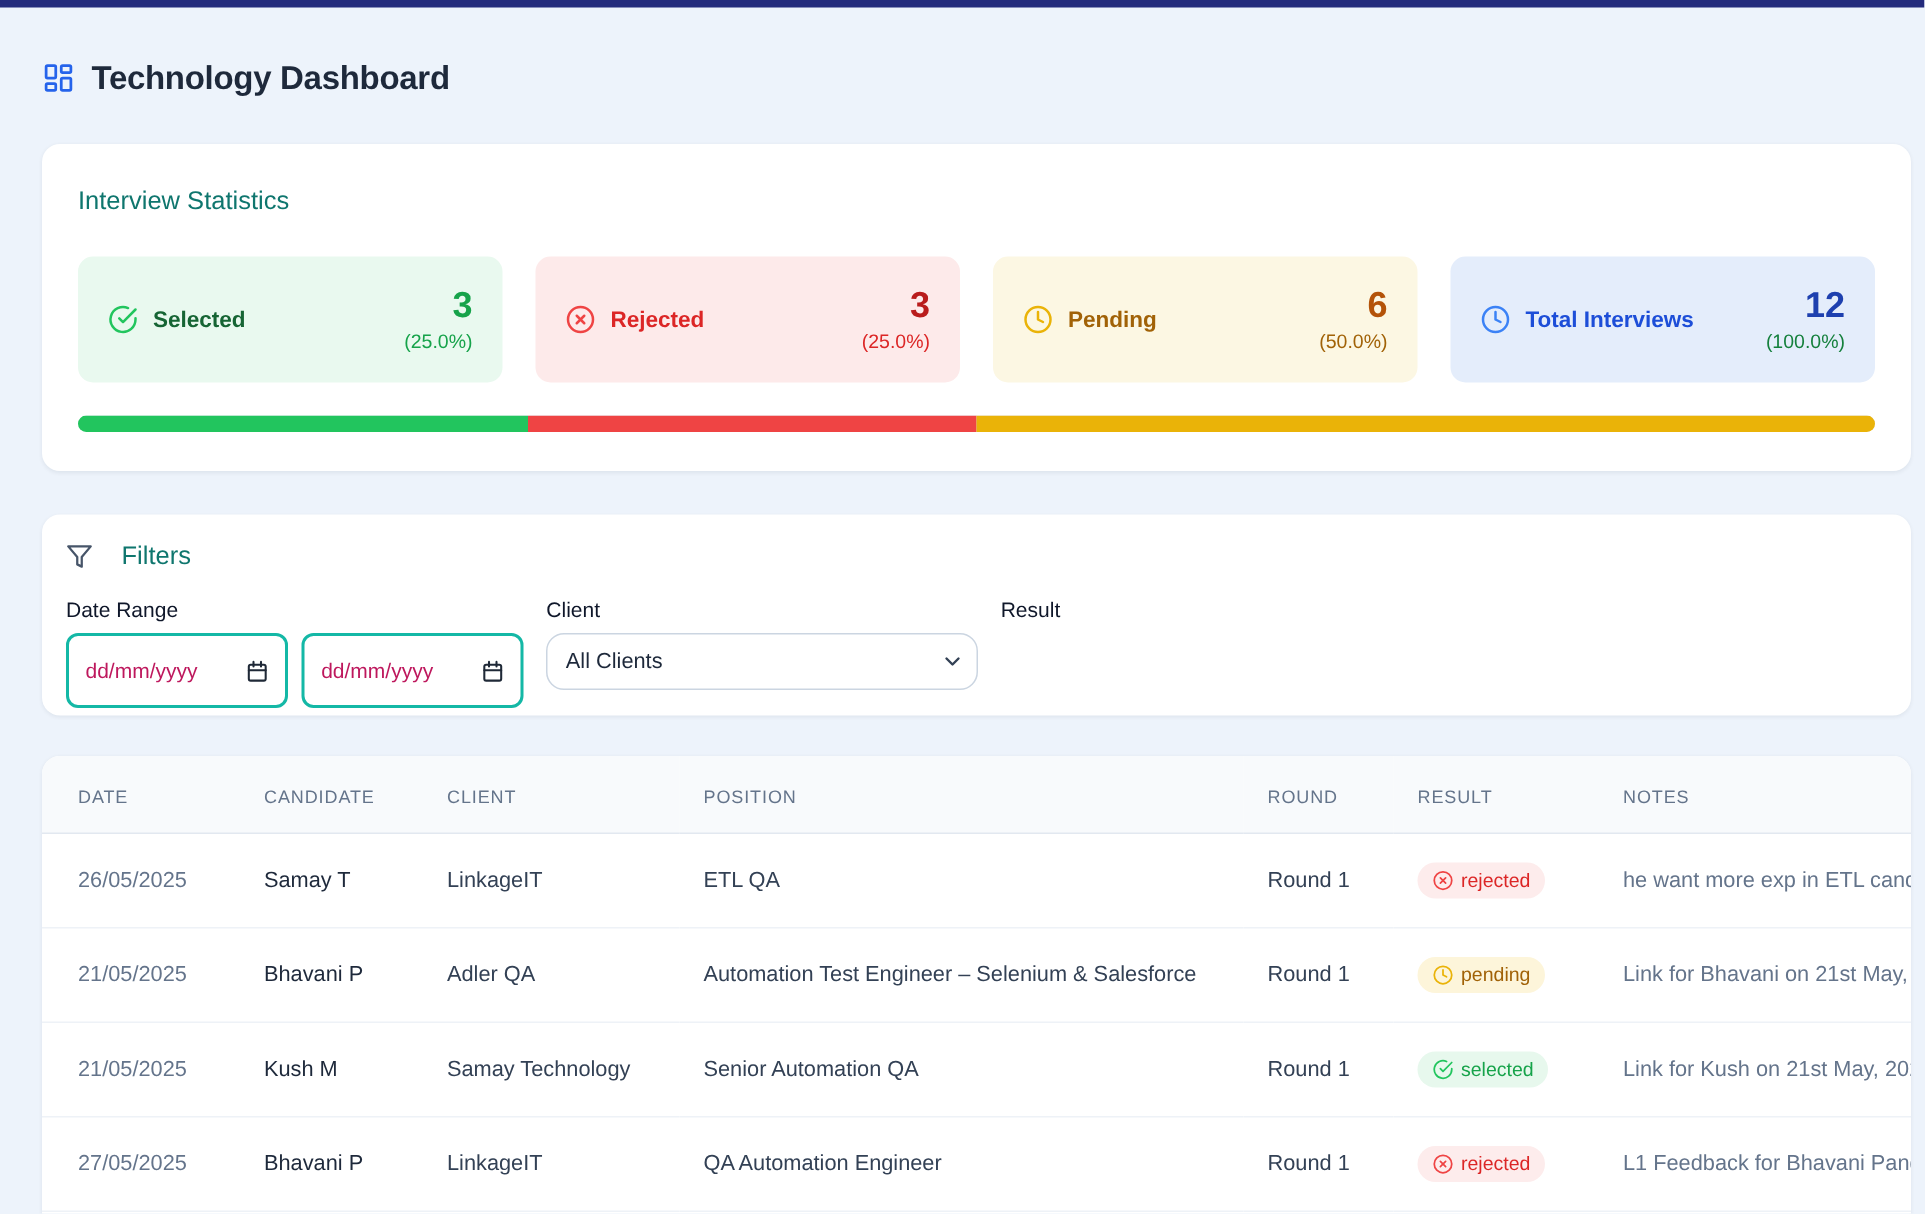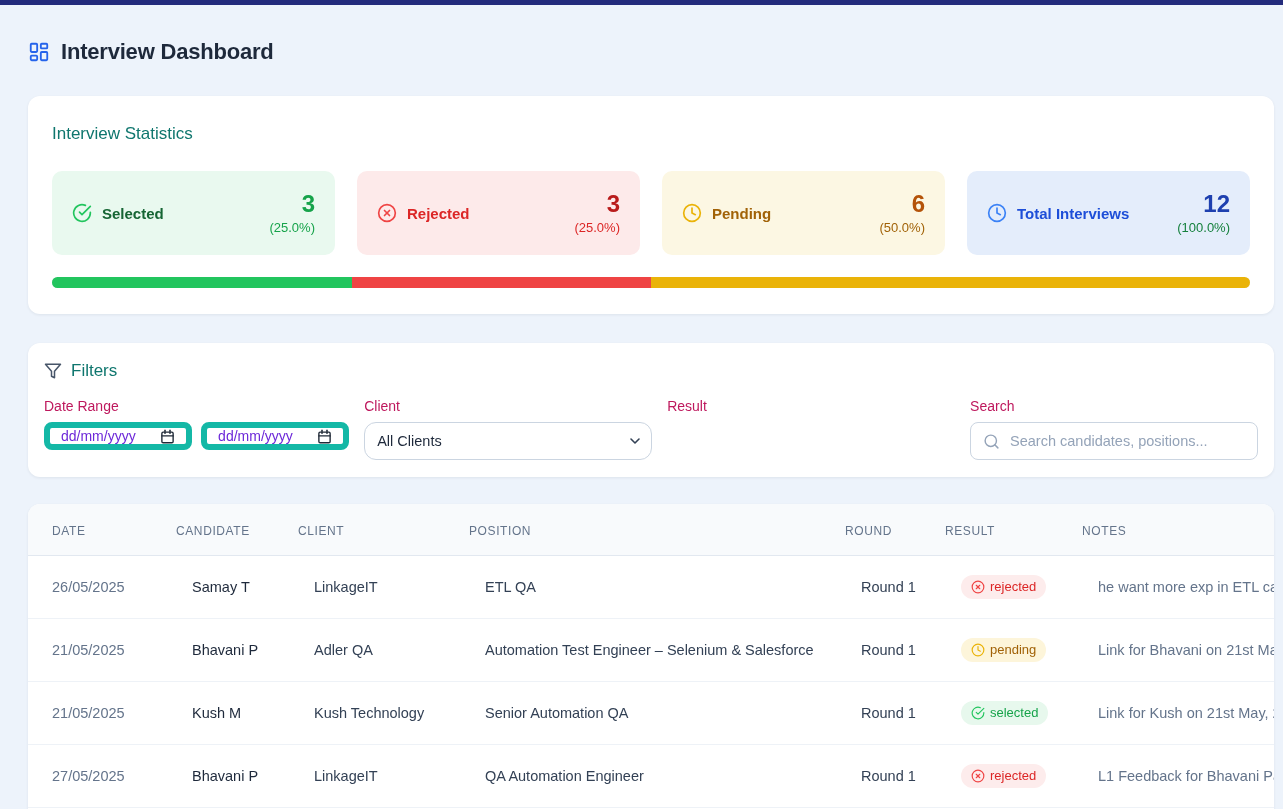--- a/index.html
+++ b/index.html
@@ -35,32 +35,32 @@
   .stat-icon svg { width:20px; height:20px; }
   .stat-label { font-size:15px; font-weight:600; white-space:nowrap; }
   .stat-right { text-align:right; }
   .stat-value { font-size:24px; font-weight:700; line-height:1.05; }
   .stat-pct { font-size:13px; margin-top:3px;margin-left:20px; }
 
   .progress { margin-top:22px; height:11px; border-radius:6px; overflow:hidden; display:flex; background:#e2e8f0; }
   .progress span { display:block; height:100%; }
 
   .filters-card { margin-top:29px; padding:18px 16px 16px; height:134px; }
-  .filters-head { display:flex; align-items:center; gap:9px; margin-bottom:17px; }
+  .filters-head { display:flex; align-items:center; gap:19px; margin-bottom:17px; }
   .funnel-icon { width:18px; height:18px; color:#475569; display:inline-flex; }
   .funnel-icon svg { width:18px; height:18px; }
 
   .filter-grid { display:grid; grid-template-columns:1.06fr 1fr 1fr 1fr; gap:15px; }
   .fcol { min-width:0; }
-  .flabel { display:block; font-size:14px; font-weight:500; color:#be185d; margin-bottom:8px; }
+  .flabel { display:block; font-size:14px; font-weight:500; color:#0f172a; margin-bottom:8px; }
   .date-pair { display:flex; gap:9px; }
   .date-input {
-    flex:1; height:28px; border:6px solid #14b8a6; border-radius:8px; background:#fff;
+    flex:1; height:50px; border:2px solid #14b8a6; border-radius:8px; background:#fff;
     display:flex; align-items:center; justify-content:space-between; padding:0 11px;
-    font-size:14px; color:#6d28d9; cursor:text;
+    font-size:14px; color:#be185d; cursor:text;
   }
   .cal-icon { width:15px; height:15px; color:#1f2937; display:inline-flex; }
   .cal-icon svg { width:15px; height:15px; }
 
   .select-wrap { position:relative; }
   .select-wrap select {
     appearance:none; -webkit-appearance:none; width:100%; height:38px;
     border:1px solid #cbd5e1; border-radius:12px; background:#fff;
     padding:0 30px 0 12px; font-size:14.5px; color:#1e293b;
     font-family:"Liberation Sans", sans-serif;
@@ -85,21 +85,21 @@
     border-radius:12px 12px 0 0; overflow:hidden; height:350px;
     box-shadow:0 1px 3px rgba(15,23,42,.07);
   }
   table { border-collapse:collapse; table-layout:fixed; width:1420px; }
   th {
     text-align:left; font-size:12px; font-weight:500; color:#64748b;
     letter-spacing:.6px; padding:20px 16px 17px; background:#f8fafc;
     border-bottom:1px solid #e2e8f0; white-space:nowrap;
   }
   td {
-    font-size:14.5px; color:#334155; padding:19px 32px;
+    font-size:14.5px; color:#334155; padding:19px 16px;
     border-bottom:1px solid #eef2f7; white-space:nowrap; overflow:hidden;
   }
   th:first-child, td:first-child { padding-left:24px; }
   .td-date { color:#64748b; }
   .td-candidate { font-weight:400; color:#1e293b; }
   .td-notes { color:#64748b; }
 
   .badge {
     display:inline-flex; align-items:center; gap:5px; padding:4px 10px;
     border-radius:999px; font-size:13px; font-weight:500; line-height:16px;
@@ -120,21 +120,21 @@
 
 <header class="page-header">
   <span class="dash-icon">
     <svg viewBox="0 0 24 24" fill="none" stroke="currentColor" stroke-width="2" stroke-linecap="round" stroke-linejoin="round">
         <rect x="3" y="3" width="7" height="9" rx="1"></rect>
         <rect x="14" y="3" width="7" height="5" rx="1"></rect>
         <rect x="14" y="12" width="7" height="9" rx="1"></rect>
         <rect x="3" y="16" width="7" height="5" rx="1"></rect>
       </svg>
   </span>
-  <h1>Interview Dashboard</h1>
+  <h1>Technology Dashboard</h1>
 </header>
 
 <section class="card stats-card">
   <h2 class="section-heading">Interview Statistics</h2>
   <div class="stat-grid">
 
     <div class="stat" style="background: rgb(233, 249, 239);">
       <div class="stat-left">
         <span class="stat-icon" style="color: rgb(34, 197, 94);">
           <svg viewBox="0 0 24 24" fill="none" stroke="currentColor" stroke-width="2" stroke-linecap="round" stroke-linejoin="round">
@@ -257,32 +257,20 @@
               <path d="m6 9 6 6 6-6"></path>
             </svg>
         </span>
       </div>
     </div>
 
     <div class="fcol">
       <span class="flabel">Result</span>
     </div>
 
-    <div class="fcol">
-      <span class="flabel">Search</span>
-      <div class="search-box">
-        <span class="search-icon">
-          <svg viewBox="0 0 24 24" fill="none" stroke="currentColor" stroke-width="2" stroke-linecap="round" stroke-linejoin="round">
-              <circle cx="11" cy="11" r="8"></circle>
-              <path d="m21 21-4.3-4.3"></path>
-            </svg>
-        </span>
-        <input type="text" placeholder="Search candidates, positions..." style="">
-      </div>
-    </div>
 
   </div>
 </section>
 
 <section class="table-card">
   <table>
     <colgroup>
       <col style="width:132px">
         <col style="width:122px">
         <col style="width:171px">
@@ -338,21 +326,21 @@
                 </svg>
               </span>
             <span>pending</span>
           </span>
         </td>
         <td class="td-notes">Link for Bhavani on 21st May, 2</td>
       </tr>
       <tr>
         <td class="td-date">21/05/2025</td>
         <td class="td-candidate">Kush M</td>
-        <td>Kush Technology</td>
+        <td>Samay Technology</td>
         <td>Senior Automation QA</td>
         <td>Round 1</td>
         <td>
           <span class="badge badge-selected">
             <span class="b-icon">
                 <svg viewBox="0 0 24 24" fill="none" stroke="currentColor" stroke-width="2" stroke-linecap="round" stroke-linejoin="round">
                   <path d="M22 11.08V12a10 10 0 1 1-5.93-9.14"></path>
                   <path d="M22 4 12 14.01l-3-3"></path>
                 </svg>
               </span>

